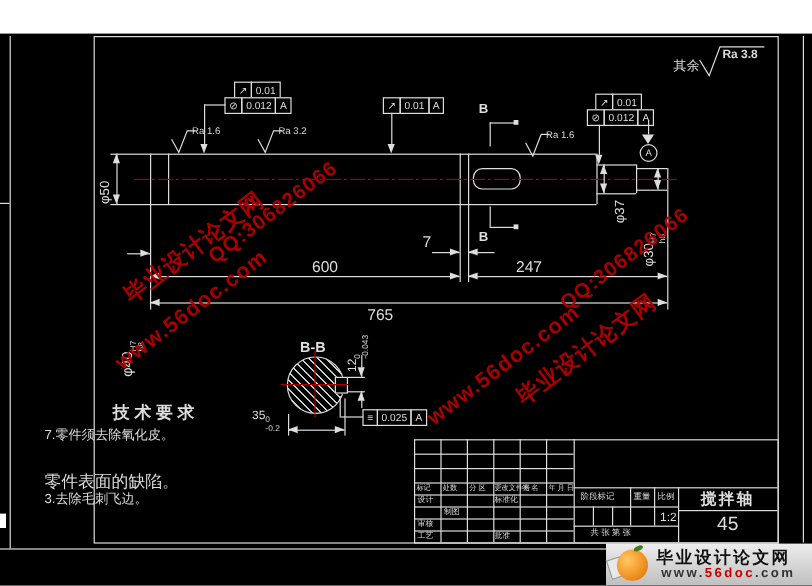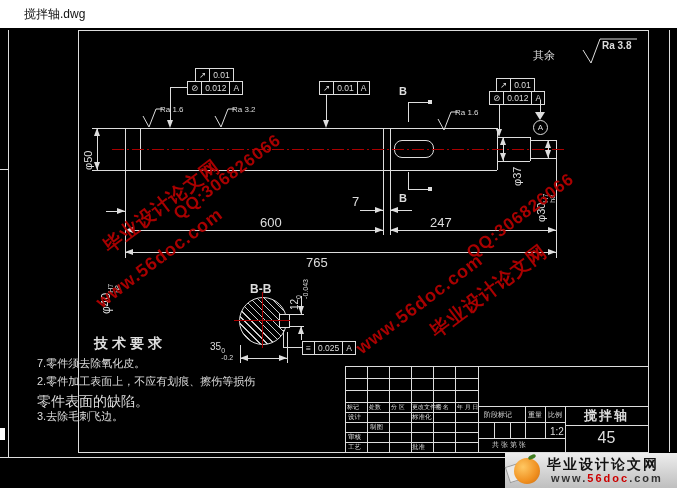--- a/index.html
+++ b/index.html
@@ -41,23 +41,20 @@
         transform:rotate(-25deg);z-index:11;}
   .pagecorner{position:absolute;left:507px;top:464px;width:16px;height:15px;background:#e9e9e9;
               transform:rotate(-18deg);z-index:9;border:1px solid #999;}
   svg{position:absolute;overflow:visible;}
 </style>
 </head>
 <body>
 
 <div class="canvas">
 
-  <div class="titlebar">
-    <span>搅拌轴.dwg</span>
-  </div>
 
   <div class="paper"></div>
 
   <div class="frame" style="left:78px;top:30px;width:569px;height:421px;"></div>
   <div class="vl" style="left:669px;top:30px;height:422px;"></div>
   <div class="vl" style="left:8px;top:30px;height:427px;"></div>
   <div class="hl" style="left:0;top:457px;width:505px;"></div>
   <div class="hl" style="left:0;top:169px;width:8px;"></div>
   <div style="position:absolute;left:0;top:428px;width:5px;height:12px;background:#fff;"></div>
 
@@ -83,21 +80,21 @@
   <div class="t" style="left:160px;top:106px;font-size:8px;">Ra 1.6</div>
   <svg style="left:214px;top:108px;" width="22" height="20">
       <path d="M1 8 L7 19 L14 1 L21 1" fill="none" stroke="#ddd" stroke-width="1"></path>
     </svg>
   <div class="t" style="left:232px;top:106px;font-size:8px;">Ra 3.2</div>
   <svg style="left:437px;top:111px;" width="22" height="20">
       <path d="M1 8 L7 19 L14 1 L21 1" fill="none" stroke="#ddd" stroke-width="1"></path>
     </svg>
   <div class="t" style="left:455px;top:109px;font-size:8px;">Ra 1.6</div>
 
-  <div class="t" style="left:533px;top:50px;font-size:11px;">其余</div>
+  <div class="t" style="left:561px;top:50px;font-size:11px;">其余</div>
   <svg style="left:582px;top:38px;" width="56" height="26">
       <path d="M1 12 L9 25 L18 1 L55 1" fill="none" stroke="#ddd" stroke-width="1"></path>
     </svg>
   <div class="t" style="left:602px;top:41px;font-size:10px;font-weight:bold;">Ra 3.8</div>
 
   <div class="fcf" style="left:196px;top:68px;">
     <span>↗</span>
       <span>0.01</span>
   </div>
   <div class="fcf" style="left:188px;top:81px;">
@@ -225,21 +222,20 @@
   <div class="hl" style="left:240px;top:358px;width:47px;"></div>
   <div class="arr l" style="left:240px;top:355px;"></div>
   <div class="arr r" style="left:279px;top:355px;"></div>
   <div class="t" style="left:210px;top:342px;font-size:10px;"><span>35</span><span class="stack">
         <span>0</span>
         <span>-0.2</span>
       </span></div>
 
   <div class="t" style="left:94px;top:336px;font-size:14px;font-weight:bold;letter-spacing:4px;">技术要求</div>
   <div class="t" style="left:37px;top:358px;font-size:11px;">7.零件须去除氧化皮。</div>
-  <div class="t" style="left:37px;top:376px;font-size:11px;">2.零件加工表面上，不应有划痕、擦伤等损伤</div>
   <div class="t" style="left:37px;top:394px;font-size:14px;">零件表面的缺陷。</div>
   <div class="t" style="left:37px;top:411px;font-size:11px;">3.去除毛刺飞边。</div>
 
   <div class="frame" style="left:345px;top:366px;width:302px;height:85px;"></div>
   <div class="vl" style="left:367px;top:366px;height:86px;"></div>
   <div class="vl" style="left:389px;top:366px;height:86px;"></div>
   <div class="vl" style="left:411px;top:366px;height:86px;"></div>
   <div class="vl" style="left:433px;top:366px;height:86px;"></div>
   <div class="vl" style="left:455px;top:366px;height:86px;"></div>
   <div class="vl" style="left:478px;top:366px;height:86px;"></div>

